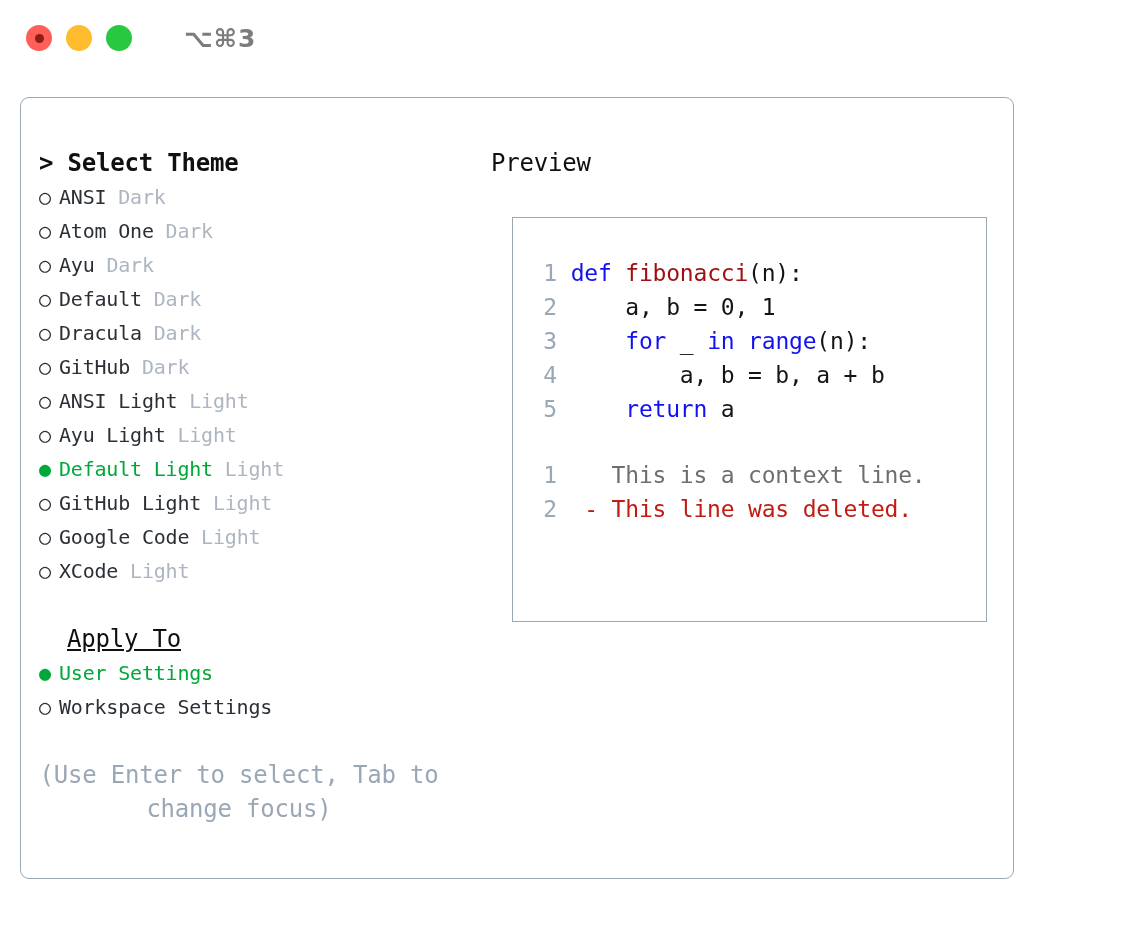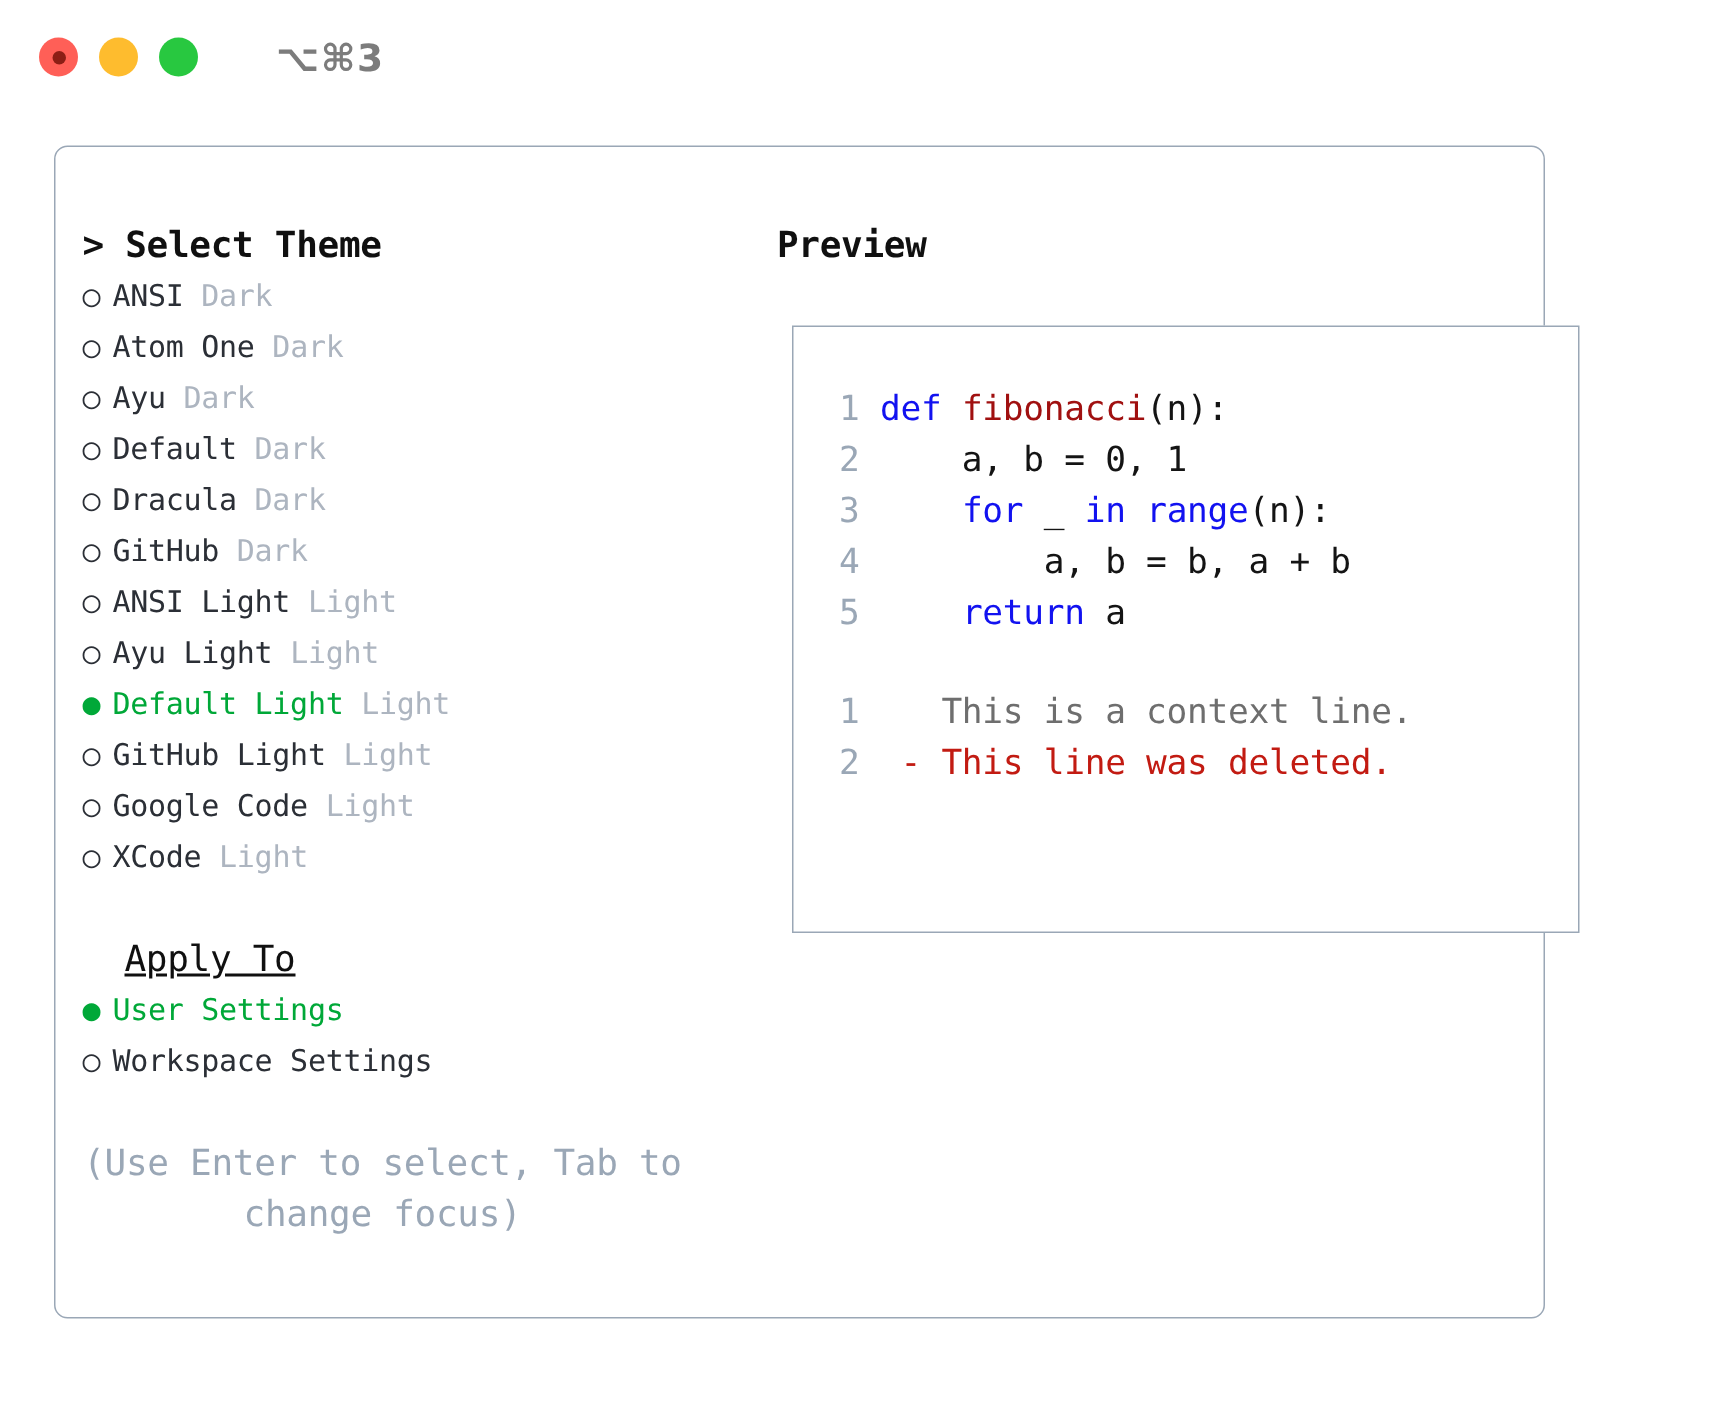--- a/index.html
+++ b/index.html
@@ -62,21 +62,21 @@
     font-size: 25px;
     font-weight: 700;
     color: #7c7c7c;
     letter-spacing: 1px;
     white-space: pre;
   }
 
   
   #panel {
     position: absolute;
-    left: 36px;
+    left: 20px;
     top: 97px;
     width: 994px;
     height: 782px;
     border: 1.5px solid #9aa7b6;
     border-radius: 9px;
     box-sizing: border-box;
     background: #ffffff;
   }
 
   #panel-inner {
@@ -146,30 +146,29 @@
 
   
   #right-col {
     flex: 1 1 auto;
     padding: 48px 0 0 0;
     box-sizing: border-box;
     position: relative;
   }
   #preview-title {
     font-size: 24px;
-    font-weight: 700;
+    font-weight: 400;
     color: #101010;
     line-height: 34px;
-    margin-left: 11px;
     letter-spacing: -0.2px;
   }
   #preview-box {
     margin-top: 37px;
     margin-left: 21px;
-    width: 525px;
+    width: 475px;
     height: 405px;
     border: 1.5px solid #9aa7b6;
     box-sizing: border-box;
     background: #ffffff;
     padding: 38px 0 4px 0;
   }
 
   .code-line {
     font-size: 23px;
     line-height: 34px;

